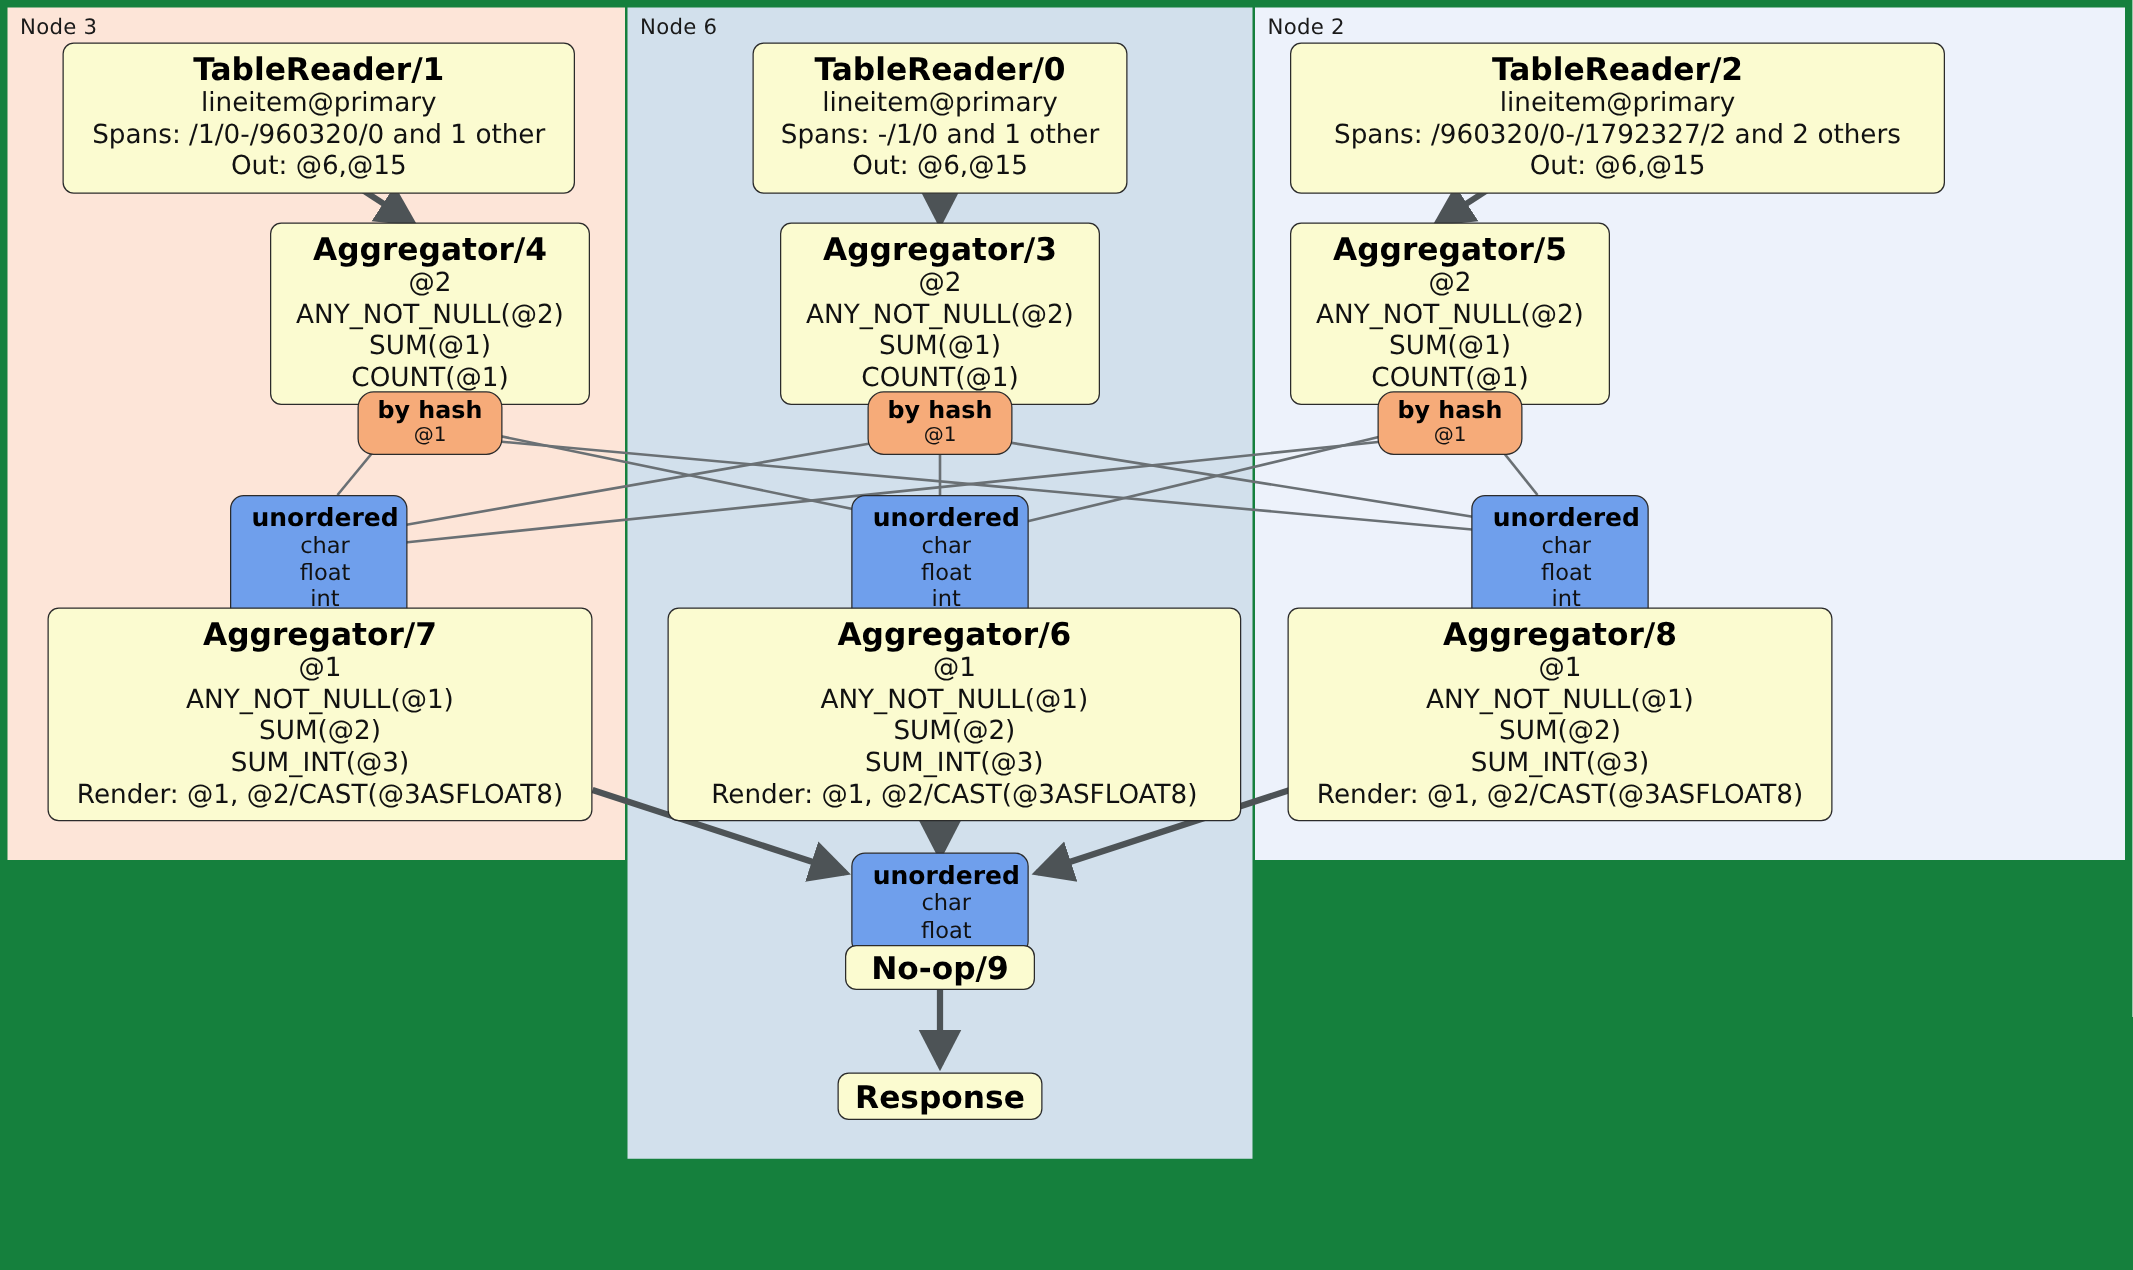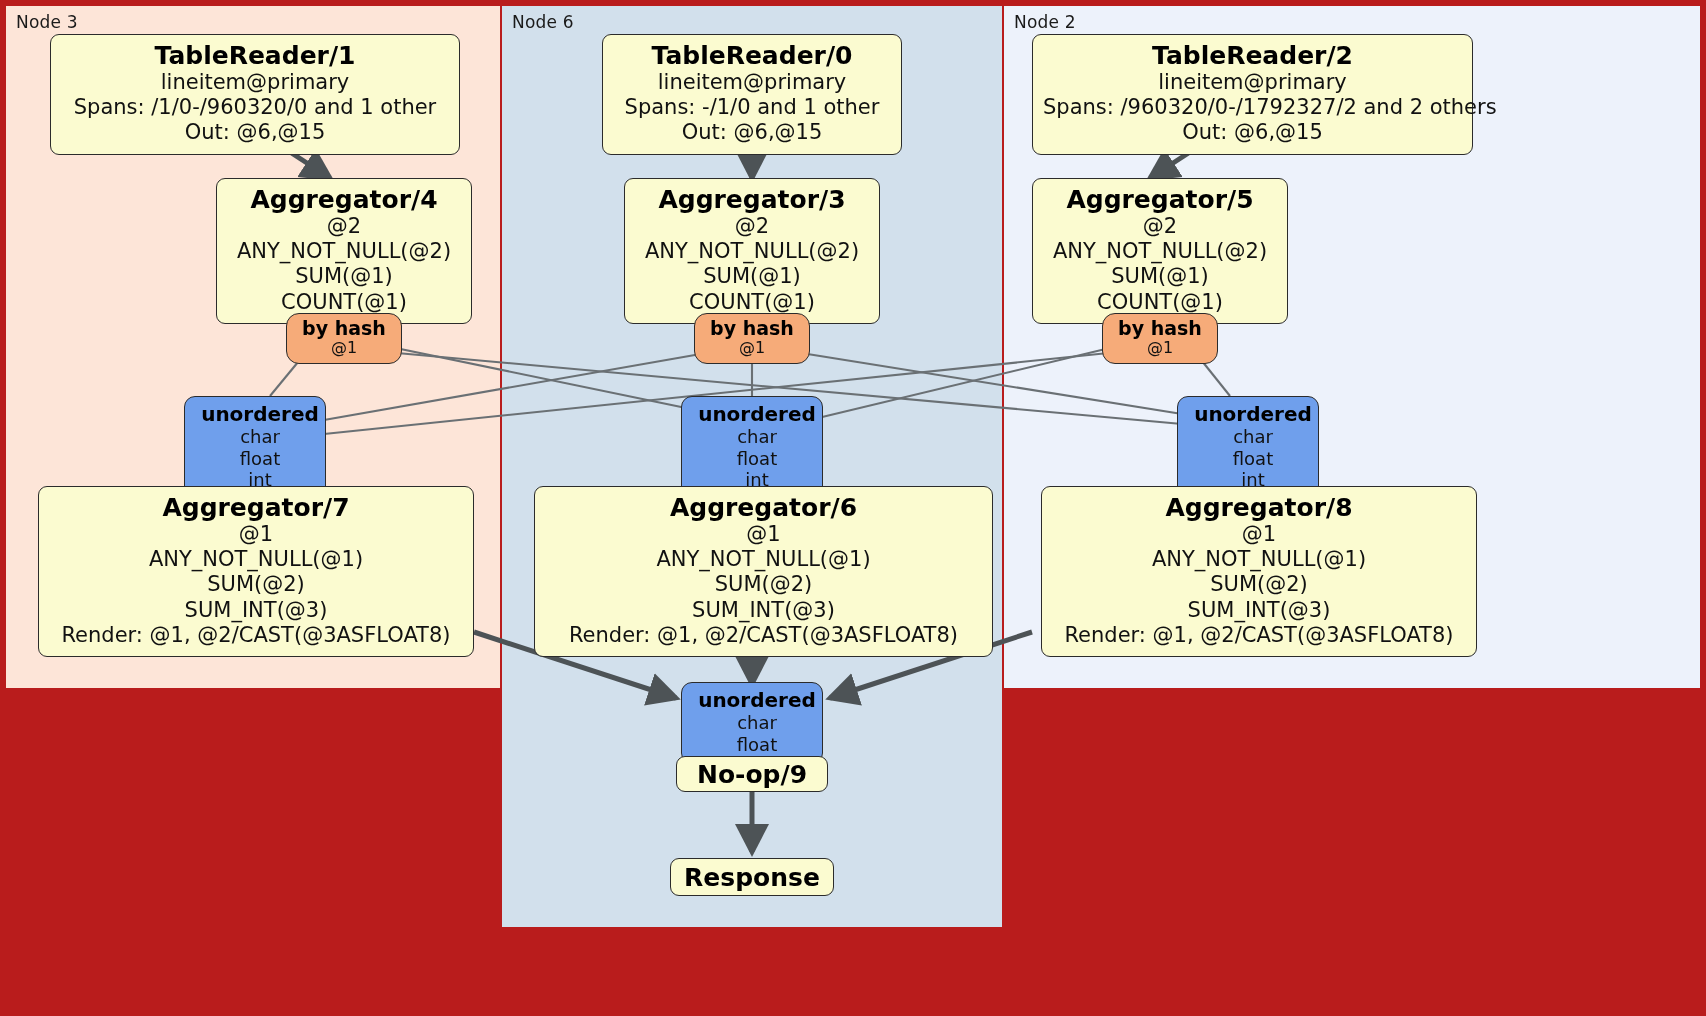--- a/index.html
+++ b/index.html
@@ -1,17 +1,17 @@
 <!DOCTYPE html>
 <html><head>
 <meta charset="utf-8">
 <style>
   html,body{margin:0;padding:0;background:#ffffff;}
   body{font-family:"DejaVu Sans","Liberation Sans",sans-serif;}
-  #stage{position:relative;width:1706px;height:1016px;background:#b91c1c;overflow:hidden;}
+  #stage{position:relative;width:1706px;height:1016px;background:#15803d;overflow:hidden;}
 
   .node-panel{position:absolute;box-sizing:border-box;}
   .panel-label{position:absolute;left:10px;top:6px;font-size:17px;color:#1a1a1a;letter-spacing:.2px;}
 
   svg.edges{position:absolute;left:0;top:0;width:1706px;height:1016px;pointer-events:none;}
 
   .box{position:absolute;box-sizing:border-box;border:1.6px solid #2b2b2b;border-radius:9px;
        background:#fbfbd0;text-align:center;padding:6px 10px 8px 10px;}
   .box .title{font-weight:bold;font-size:25px;line-height:1.16;color:#000;white-space:nowrap;}
   .box .line{font-size:21px;line-height:1.20;color:#111;white-space:nowrap;}
@@ -91,21 +91,21 @@
     <div class="line">Out: @6,@15</div>
   </div>
 
   <div class="box" style="left:602px;top:34px;width:300px;">
     <div class="title">TableReader/0</div>
     <div class="line">lineitem@primary</div>
     <div class="line">Spans: -/1/0 and 1 other</div>
     <div class="line">Out: @6,@15</div>
   </div>
 
-  <div class="box" style="left:1032px;top:34px;width:441px;">
+  <div class="box" style="left:1032px;top:34px;width:524px;">
     <div class="title">TableReader/2</div>
     <div class="line">lineitem@primary</div>
     <div class="line">Spans: /960320/0-/1792327/2 and 2 others</div>
     <div class="line">Out: @6,@15</div>
   </div>
 
   <div class="box" style="left:216px;top:178px;width:256px;">
     <div class="title">Aggregator/4</div>
     <div class="line">@2</div>
     <div class="line">ANY_NOT_NULL(@2)</div>
@@ -172,21 +172,21 @@
 
   <div class="box" style="left:534px;top:486px;width:459px;">
     <div class="title">Aggregator/6</div>
     <div class="line">@1</div>
     <div class="line">ANY_NOT_NULL(@1)</div>
     <div class="line">SUM(@2)</div>
     <div class="line">SUM_INT(@3)</div>
     <div class="line">Render: @1, @2/CAST(@3ASFLOAT8)</div>
   </div>
 
-  <div class="box" style="left:1030px;top:486px;width:436px;margin-left:11px;">
+  <div class="box" style="left:1030px;top:486px;width:436px;">
     <div class="title">Aggregator/8</div>
     <div class="line">@1</div>
     <div class="line">ANY_NOT_NULL(@1)</div>
     <div class="line">SUM(@2)</div>
     <div class="line">SUM_INT(@3)</div>
     <div class="line">Render: @1, @2/CAST(@3ASFLOAT8)</div>
   </div>
 
   <div class="sync" style="left:681px;top:682px;width:142px;">
     <div class="title">unordered</div>

